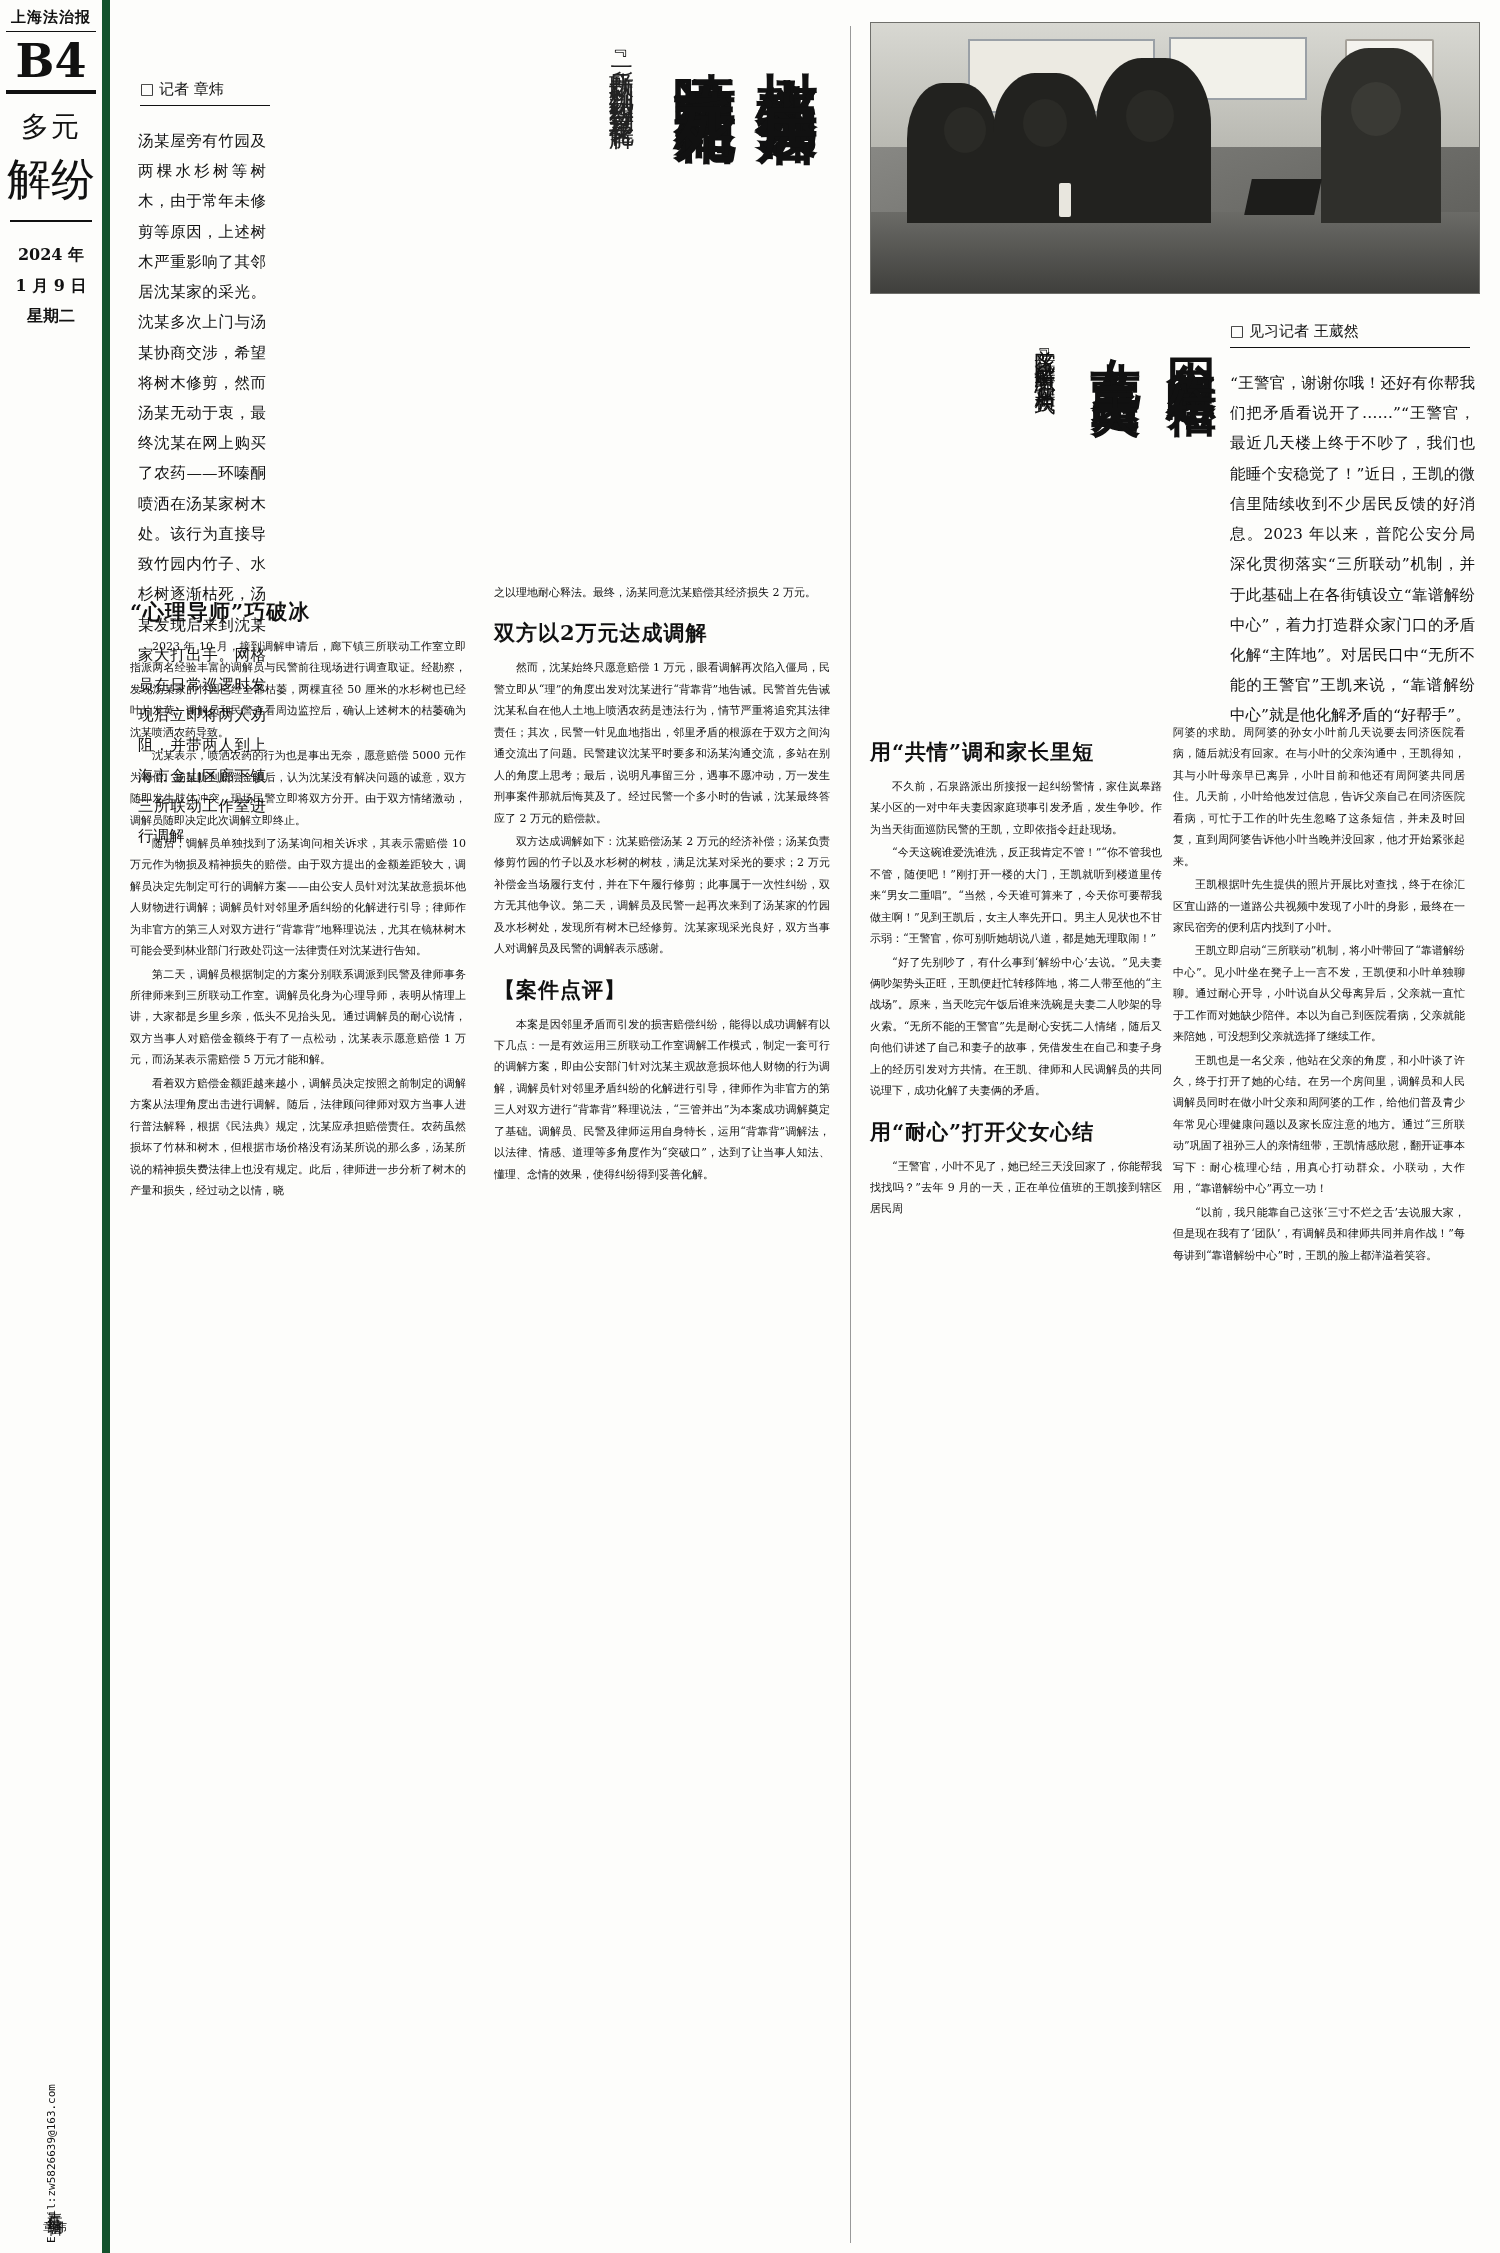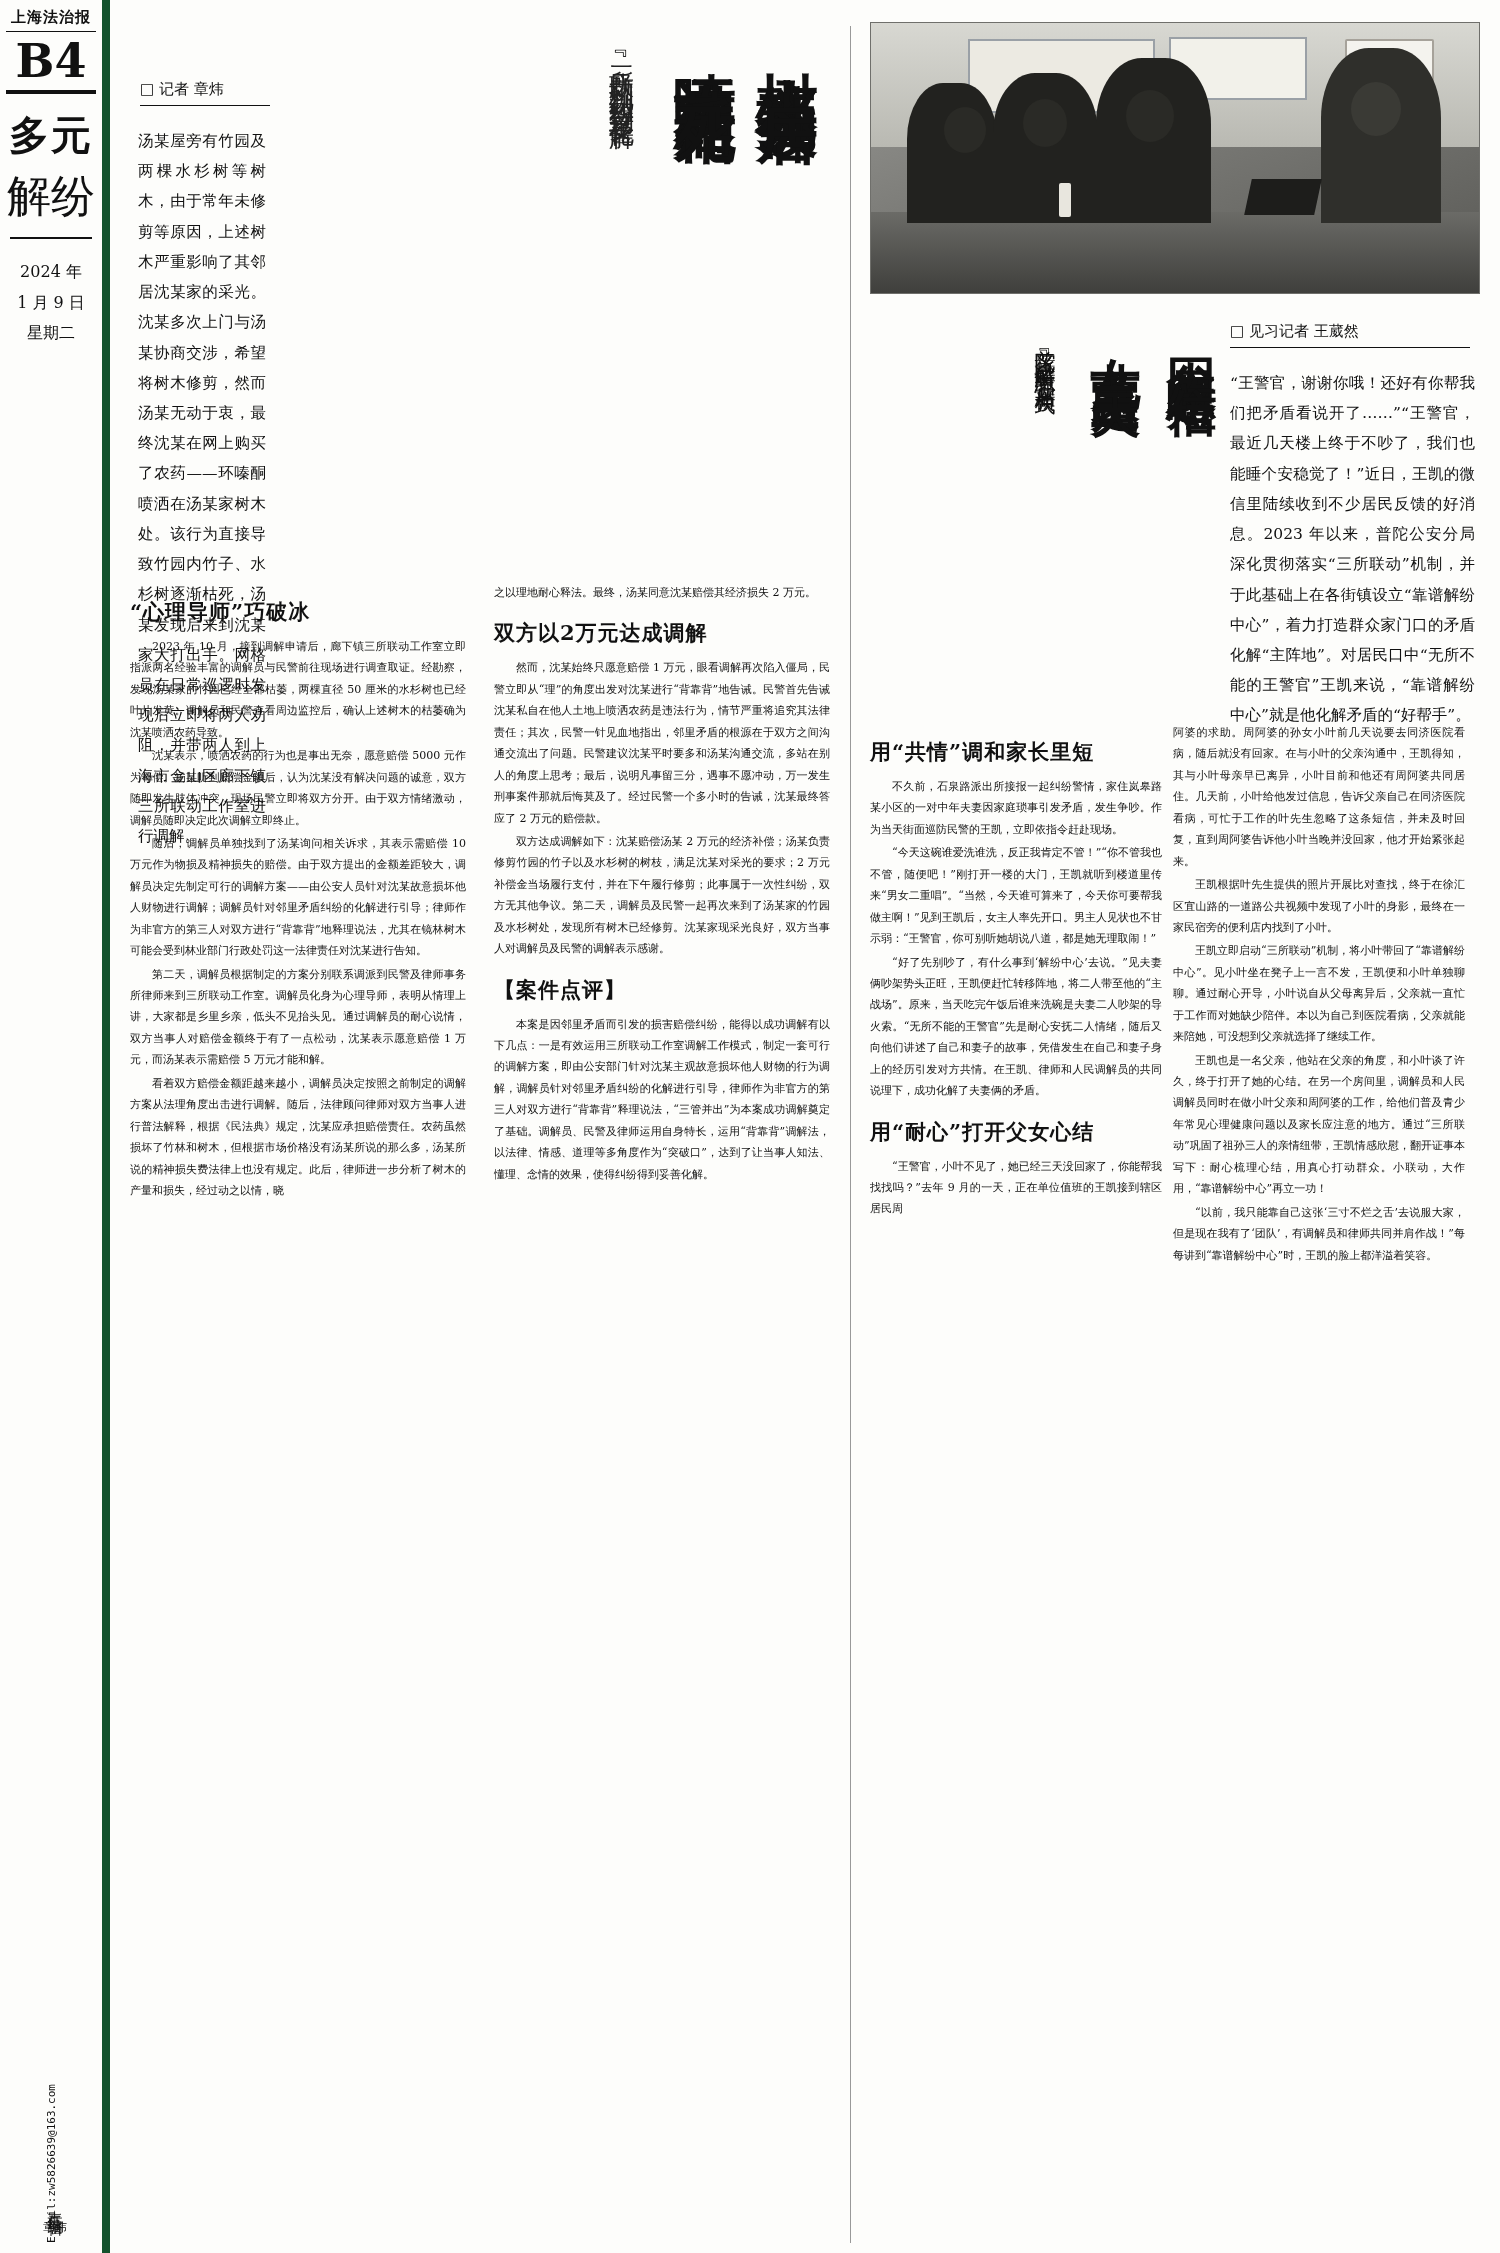--- a/index.html
+++ b/index.html
@@ -29,26 +29,27 @@
   }
   .rail-pageno{
     font-size:46px;font-weight:bold;text-align:center;line-height:1;
     padding:4px 0 6px 0;border-bottom:4px solid #111;
     font-family:"DejaVu Serif","Liberation Serif",serif;
   }
   .rail-section{
     text-align:center;margin-top:14px;
     font-family:"DejaVu Serif","Liberation Serif",serif;
   }
-  .rail-section .s1{font-size:40px;font-weight:bold;letter-spacing:2px;}
+  .rail-section .s1{font-size:28px;font-weight:normal;letter-spacing:2px;}
   .rail-section .s2{font-size:44px;font-weight:normal;line-height:1.05;margin-top:10px;}
   .rail-rule{border-top:2px solid #111;margin:18px 4px;}
   .rail-date{
     text-align:center;font-size:16px;line-height:1.9;
     font-family:"DejaVu Serif","Liberation Serif",serif;
+    font-weight:bold;
   }
   .rail-bottom{
     position:absolute;bottom:16px;left:0;width:110px;text-align:center;
     font-size:15px;line-height:1.6;
   }
   .rail-bottom .vert{
     writing-mode:vertical-rl;text-orientation:upright;
     margin:0 auto;letter-spacing:3px;
   }
   .rail-email{

